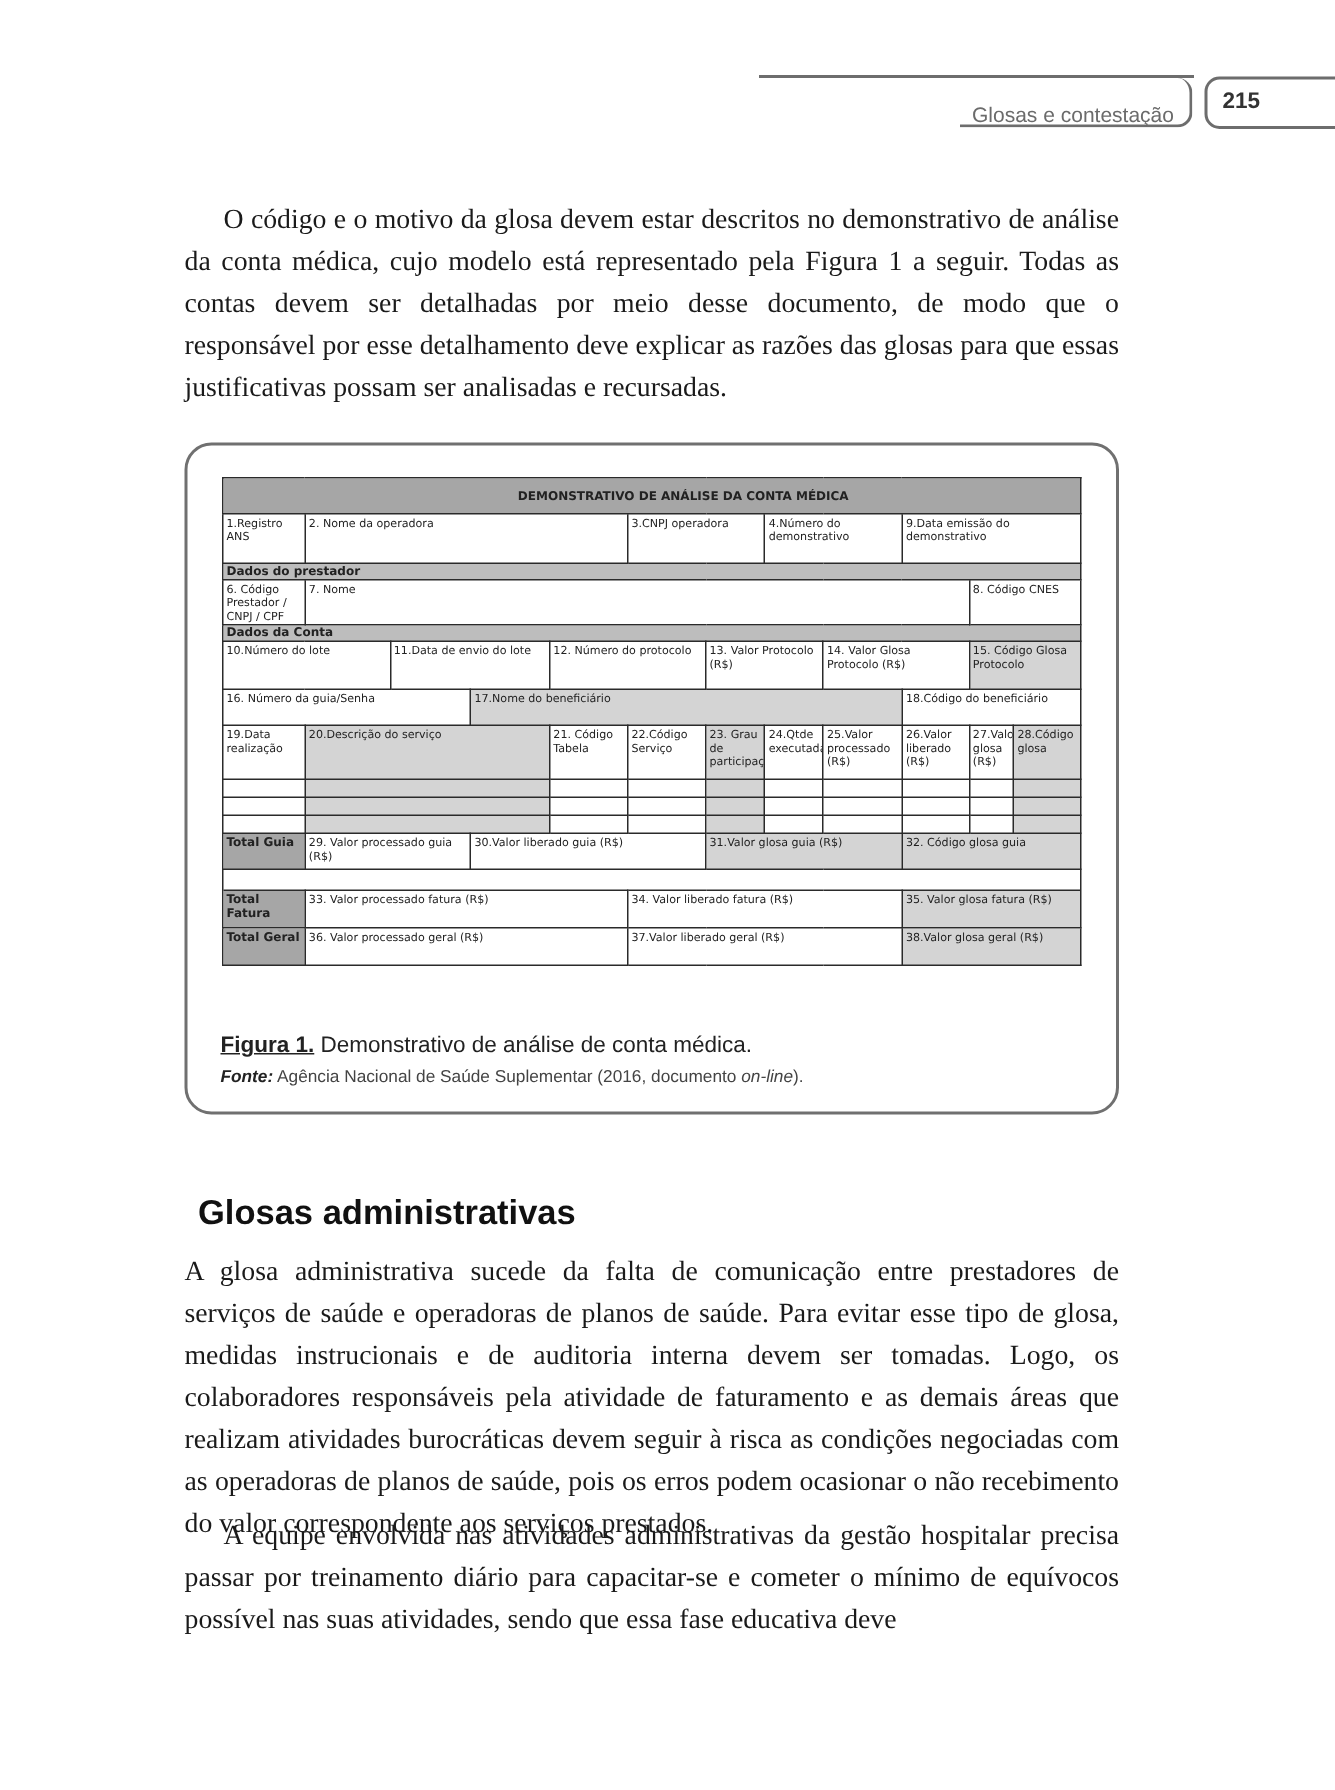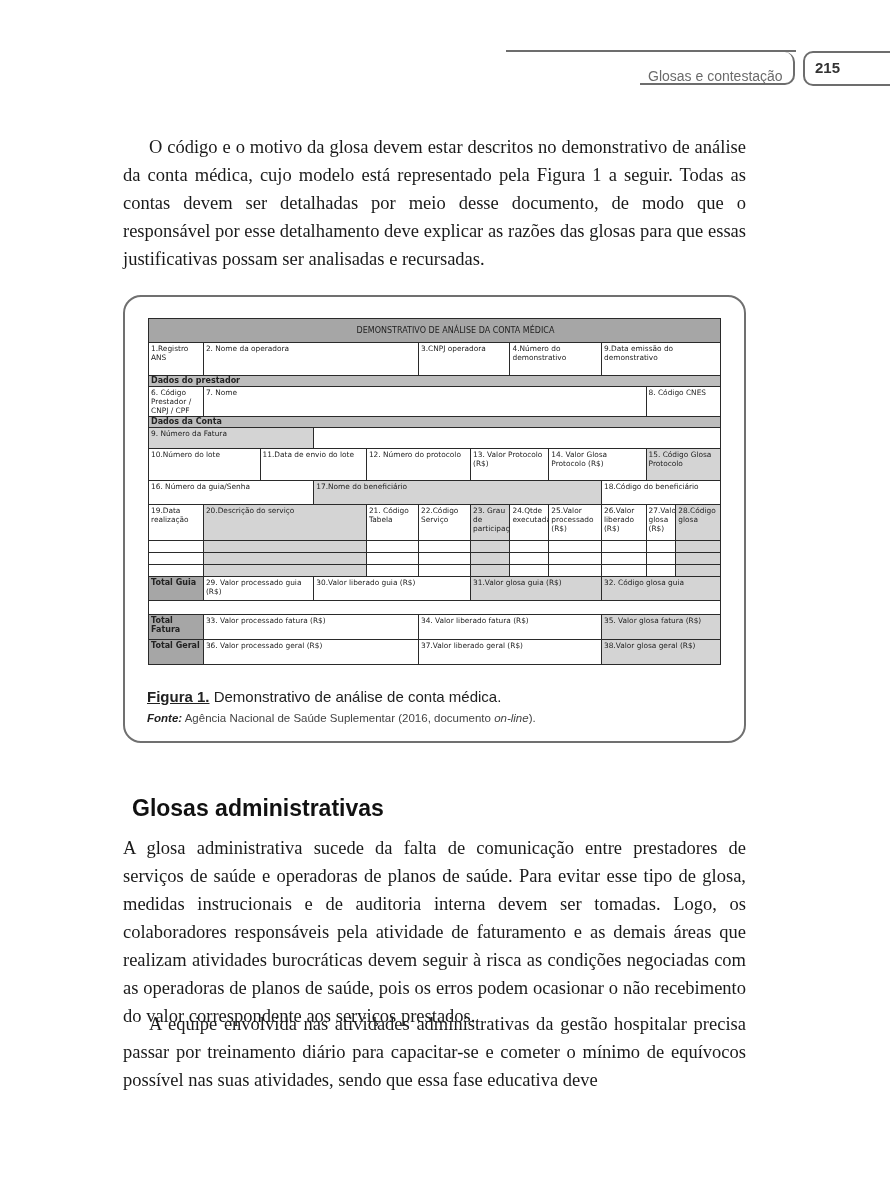--- a/index.html
+++ b/index.html
@@ -15,21 +15,21 @@
   
   .para { position: absolute; left: 123px; width: 623px; font-size: 18.5px; line-height: 28px; text-align: justify; margin: 0; }
   .para .indent { display: inline-block; width: 26px; }
 
   
   .figbox { position: absolute; left: 123px; top: 295px; width: 623px; height: 448px; border: 2.5px solid #707070; border-radius: 18px; box-sizing: border-box; }
   .form { position: absolute; left: 148px; top: 318px; width: 573px; height: 355px; }
   .form table { border-collapse: collapse; width: 100%; table-layout: fixed; font-family: "DejaVu Sans", sans-serif; font-size: 7.4px; line-height: 9px; color: #222; }
   .form td { border: 1.4px solid #2a2a2a; vertical-align: top; padding: 1px 2px; background: #ffffff; overflow: hidden; }
   .form td.g { background: #d4d4d4; }
-  .form td.hd { background: #a6a6a6; font-weight: normal; text-align: center; vertical-align: middle; font-size: 8px; padding-left: 44px; }
+  .form td.hd { background: #a6a6a6; font-weight: bold; text-align: center; vertical-align: middle; font-size: 8px; padding-left: 44px; }
   .form td.sec { background: #bdbdbd; font-weight: bold; font-size: 8px; padding: 0 2px; }
   .form td.tot { background: #a6a6a6; font-weight: bold; font-size: 8px; }
   .form td.blank { border-left: 1.4px solid #2a2a2a; border-right: 1.4px solid #2a2a2a; border-top: none; border-bottom: none; }
 
   .fig-caption { position: absolute; left: 147px; top: 688px; font-family: "Liberation Sans", sans-serif; font-size: 15px; color: #222; }
   .fig-caption b { font-weight: bold; text-decoration: underline; }
   .fig-source { position: absolute; left: 147px; top: 712px; font-family: "Liberation Sans", sans-serif; font-size: 11.5px; color: #444; }
   .fig-source i { font-style: italic; }
   .fig-source .src-label { font-weight: bold; font-style: italic; color: #222; }
 
@@ -78,24 +78,20 @@
           <td class="sec" colspan="12">Dados do prestador</td>
         </tr>
     <tr style="height:22px">
       <td>6. Código Prestador / CNPJ / CPF</td>
       <td colspan="9">7. Nome</td>
       <td colspan="2">8. Código CNES</td>
     </tr>
     <tr style="height:11px">
           <td class="sec" colspan="12">Dados da Conta</td>
         </tr>
-    <tr style="height:21px">
-      <td class="g" colspan="3">9. Número da Fatura</td>
-      <td colspan="9"></td>
-    </tr>
     <tr style="height:32px">
       <td colspan="2">10.Número do lote</td>
       <td colspan="2">11.Data de envio do lote</td>
       <td colspan="2">12. Número do protocolo</td>
       <td colspan="2">13. Valor Protocolo (R$)</td>
       <td colspan="2">14. Valor Glosa Protocolo (R$)</td>
       <td class="g" colspan="2">15. Código Glosa Protocolo</td>
     </tr>
     <tr style="height:24px">
       <td colspan="3">16. Número da guia/Senha</td>

